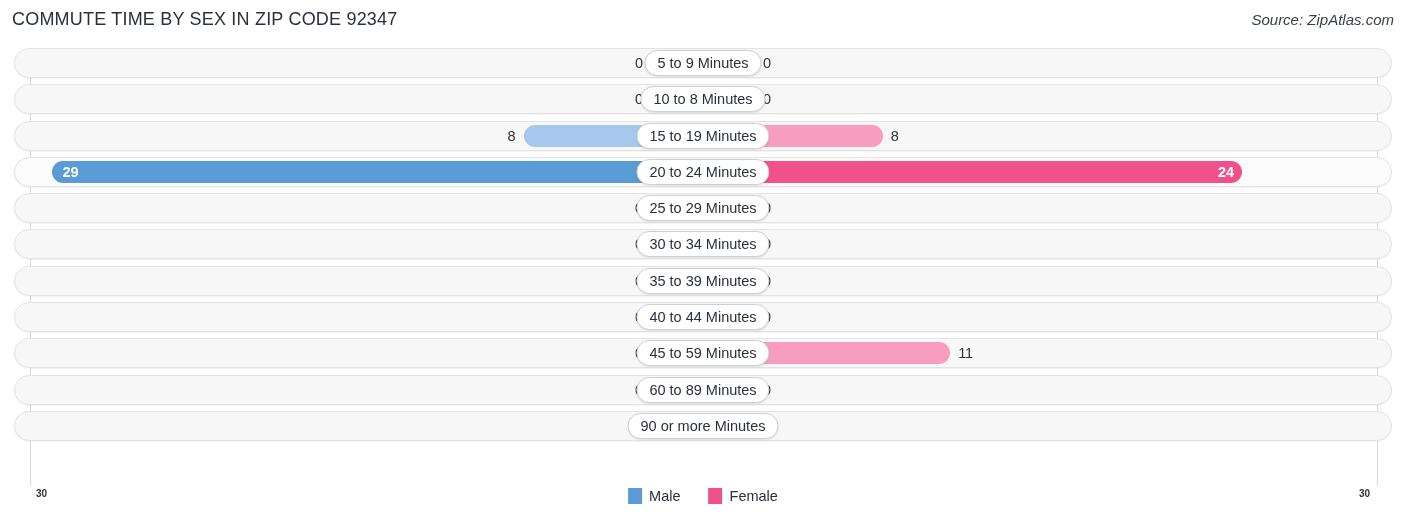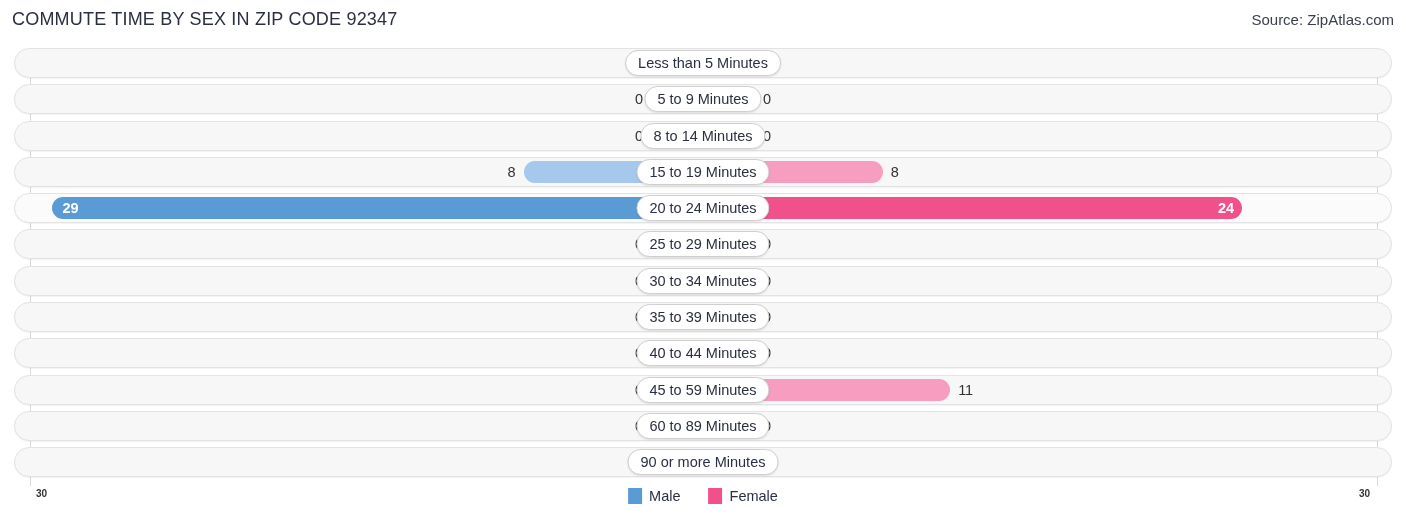--- a/index.html
+++ b/index.html
@@ -31,20 +31,21 @@
     font-weight: 400;
     letter-spacing: .2px;
     color: #2b3040;
     white-space: nowrap;
   }
   .source {
     position: absolute;
     right: 12px;
     top: 11px;
     font-size: 15px;
+    font-style: italic;
     color: #3a3f4c;
     white-space: nowrap;
   }
 
   
   .plot {
     position: absolute;
     left: 0;
     top: 48px;
     width: 1406px;
@@ -199,37 +200,29 @@
 <div class="plot">
   <div class="gridline grid-left"></div>
   <div class="gridline grid-right"></div>
   <div class="rows" id="rows-container">
       <div class="row">
         <div class="track"></div>
         <div class="bar bar-male rounded-full" style="left: 651px; width: 52px;"></div>
         <div class="bar bar-female rounded-full" style="left: 703px; width: 52px;"></div>
         <div class="val val-male" style="left: 603px; width: 40px;">0</div>
         <div class="val val-female" style="left: 763px; width: 40px;">0</div>
-        <div class="pill">Less than 5 Minutes</div>
-      </div>
-      <div class="row">
-        <div class="track"></div>
-        <div class="bar bar-male rounded-full" style="left: 651px; width: 52px;"></div>
-        <div class="bar bar-female rounded-full" style="left: 703px; width: 52px;"></div>
-        <div class="val val-male" style="left: 603px; width: 40px;">0</div>
-        <div class="val val-female" style="left: 763px; width: 40px;">0</div>
         <div class="pill">5 to 9 Minutes</div>
       </div>
       <div class="row">
         <div class="track"></div>
         <div class="bar bar-male rounded-full" style="left: 651px; width: 52px;"></div>
         <div class="bar bar-female rounded-full" style="left: 703px; width: 52px;"></div>
         <div class="val val-male" style="left: 603px; width: 40px;">0</div>
         <div class="val val-female" style="left: 763px; width: 40px;">0</div>
-        <div class="pill">8 to 14 Minutes</div>
+        <div class="pill">10 to 8 Minutes</div>
       </div>
       <div class="row">
         <div class="track"></div>
         <div class="bar bar-male" style="left: 523.533px; width: 179.467px;"></div>
         <div class="bar bar-female" style="left: 703px; width: 179.733px;"></div>
         <div class="val val-male" style="left: 475.533px; width: 40px;">8</div>
         <div class="val val-female" style="left: 890.733px; width: 40px;">8</div>
         <div class="pill">15 to 19 Minutes</div>
       </div>
       <div class="row highlight">

